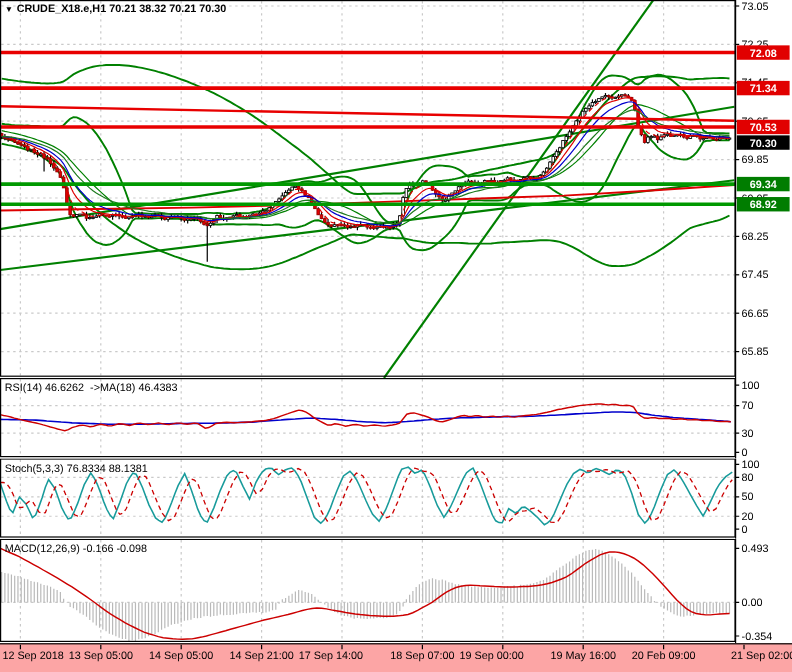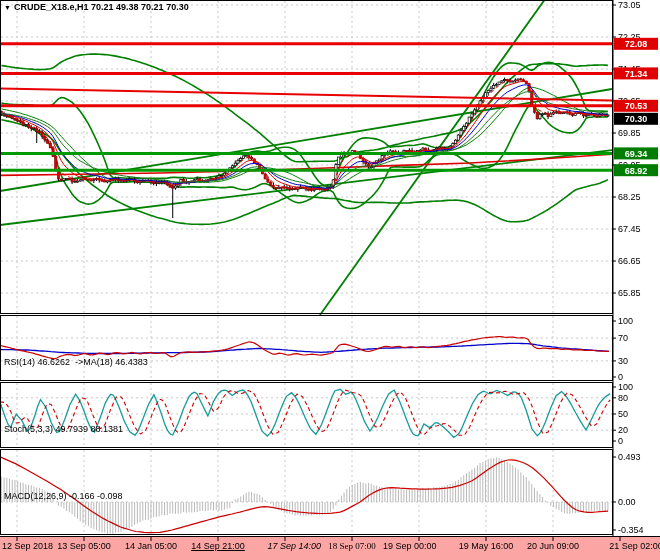--- a/index.html
+++ b/index.html
@@ -13,21 +13,21 @@
   #rsi-pane{top:315px;height:67px;}
   #stoch-pane{top:382px;height:67px;}
   #macd-pane{top:449px;height:87px;}
   #time-axis{top:536px;height:24px;background:#fca5a5;border-top:1px solid #000;padding-left:14px;}
   .chart-header{
     position:absolute;top:2px;left:4px;font-size:9px;font-weight:bold;z-index:5;
     white-space:nowrap;background:rgba(255,255,255,0.0);
   }
   .chart-header .dd{font-size:7px;margin-right:3px;}
   .pane-label{
-    position:absolute;top:3px;left:4px;font-size:9px;z-index:5;white-space:nowrap;margin-top:39px;
+    position:absolute;top:3px;left:4px;font-size:9px;z-index:5;white-space:nowrap;
   }
   .time-label{position:absolute;top:4px;font-size:9px;white-space:nowrap;}
 </style>
 </head>
 <body>
 
 <div class="terminal">
 
   <div class="pane" id="main-pane">
     <svg id="main-svg" width="660" height="315">
@@ -548,21 +548,21 @@
         <rect x="614" y="112.79999999999984" width="44" height="12" fill="#000000"></rect>
         <text x="636" y="122.29999999999984" text-anchor="middle" font-size="9" font-weight="bold" fill="#fff" font-family="Liberation Sans, sans-serif">70.30</text>
         <rect x="614" y="147.39999999999975" width="44" height="12" fill="#007d00"></rect>
         <text x="636" y="156.89999999999975" text-anchor="middle" font-size="9" font-weight="bold" fill="#fff" font-family="Liberation Sans, sans-serif">69.34</text>
         <rect x="614" y="164.19999999999982" width="44" height="12" fill="#007d00"></rect>
         <text x="636" y="173.69999999999982" text-anchor="middle" font-size="9" font-weight="bold" fill="#fff" font-family="Liberation Sans, sans-serif">68.92</text>
       </svg>
     <div class="chart-header">
       <span class="dd">▼</span><span>CRUDE_X18.e,H1</span>
       <span>70.21</span>
-      <span>49.38</span>
+      <span>38.32</span>
       <span>70.21</span>
       <span>70.30</span>
     </div>
   </div>
 
   <div class="pane" id="rsi-pane">
     <svg id="rsi-svg" width="660" height="67">
         <line x1="17" y1="1" x2="17" y2="65" stroke="#c9c9c9" stroke-dasharray="2 3"></line>
         <line x1="84" y1="1" x2="84" y2="65" stroke="#c9c9c9" stroke-dasharray="2 3"></line>
         <line x1="151" y1="1" x2="151" y2="65" stroke="#c9c9c9" stroke-dasharray="2 3"></line>
@@ -616,21 +616,21 @@
         <line x1="613" y1="15.799999999999997" x2="616" y2="15.799999999999997" stroke="#000"></line>
         <text x="618" y="18.799999999999997" font-size="9" font-family="Liberation Sans, sans-serif" fill="#000000">80</text>
         <line x1="613" y1="32" x2="616" y2="32" stroke="#000"></line>
         <text x="618" y="35" font-size="9" font-family="Liberation Sans, sans-serif" fill="#000000">50</text>
         <line x1="613" y1="48.2" x2="616" y2="48.2" stroke="#000"></line>
         <text x="618" y="51.2" font-size="9" font-family="Liberation Sans, sans-serif" fill="#000000">20</text>
         <line x1="613" y1="59" x2="616" y2="59" stroke="#000"></line>
         <text x="618" y="62" font-size="9" font-family="Liberation Sans, sans-serif" fill="#000000">0</text>
       </svg>
     <div class="pane-label">
-      <span>Stoch(5,3,3) 49.7939 88.1381</span>
+      <span>Stoch(5,3,3) 76.8334 88.1381</span>
     </div>
   </div>
 
   <div class="pane" id="macd-pane">
     <svg id="macd-svg" width="660" height="87">
         <line x1="17" y1="1" x2="17" y2="85" stroke="#c9c9c9" stroke-dasharray="2 3"></line>
         <line x1="84" y1="1" x2="84" y2="85" stroke="#c9c9c9" stroke-dasharray="2 3"></line>
         <line x1="151" y1="1" x2="151" y2="85" stroke="#c9c9c9" stroke-dasharray="2 3"></line>
         <line x1="218" y1="1" x2="218" y2="85" stroke="#c9c9c9" stroke-dasharray="2 3"></line>
         <line x1="285" y1="1" x2="285" y2="85" stroke="#c9c9c9" stroke-dasharray="2 3"></line>
@@ -887,24 +887,24 @@
         <line x1="285" y1="0" x2="285" y2="4" stroke="#000"></line>
         <line x1="352" y1="0" x2="352" y2="4" stroke="#000"></line>
         <line x1="419" y1="0" x2="419" y2="4" stroke="#000"></line>
         <line x1="486" y1="0" x2="486" y2="4" stroke="#000"></line>
         <line x1="553" y1="0" x2="553" y2="4" stroke="#000"></line>
         <line x1="620" y1="0" x2="620" y2="4" stroke="#000"></line>
       </svg>
     <div id="time-labels">
         <span class="time-label" style="left: 2px;">12 Sep 2018</span>
         <span class="time-label" style="left: 48px; width: 72px; text-align: center;">13 Sep 05:00</span>
-        <span class="time-label" style="left: 115px; width: 72px; text-align: center;">14 Jan 05:00</span>
-        <span class="time-label" style="left: 182px; width: 72px; text-align: center; text-decoration: underline;">14 Sep 21:00</span>
-        <span class="time-label" style="left: 249px; width: 72px; text-align: right; font-style: italic;">17 Sep 14:00</span>
-        <span class="time-label" style="left: 316px; width: 72px; text-align: center; font-family: Liberation Serif, serif;">18 Sep 07:00</span>
+        <span class="time-label" style="left: 115px; width: 72px; text-align: center;">14 Sep 05:00</span>
+        <span class="time-label" style="left: 182px; width: 72px; text-align: center;">14 Sep 21:00</span>
+        <span class="time-label" style="left: 249px; width: 72px; text-align: left;">17 Sep 14:00</span>
+        <span class="time-label" style="left: 316px; width: 72px; text-align: center;">18 Sep 07:00</span>
         <span class="time-label" style="left: 383px; width: 72px; ">19 Sep 00:00</span>
         <span class="time-label" style="left: 450px; width: 72px; text-align: center;">19 May 16:00</span>
-        <span class="time-label" style="left: 517px; width: 72px; text-align: center;">20 Jun 09:00</span>
+        <span class="time-label" style="left: 517px; width: 72px; text-align: center;">20 Feb 09:00</span>
         <span class="time-label" style="left: 600px; width: 72px; text-align: center;">21 Sep 02:00</span>
       </div>
   </div>
 
 </div>
 
 </body></html>

